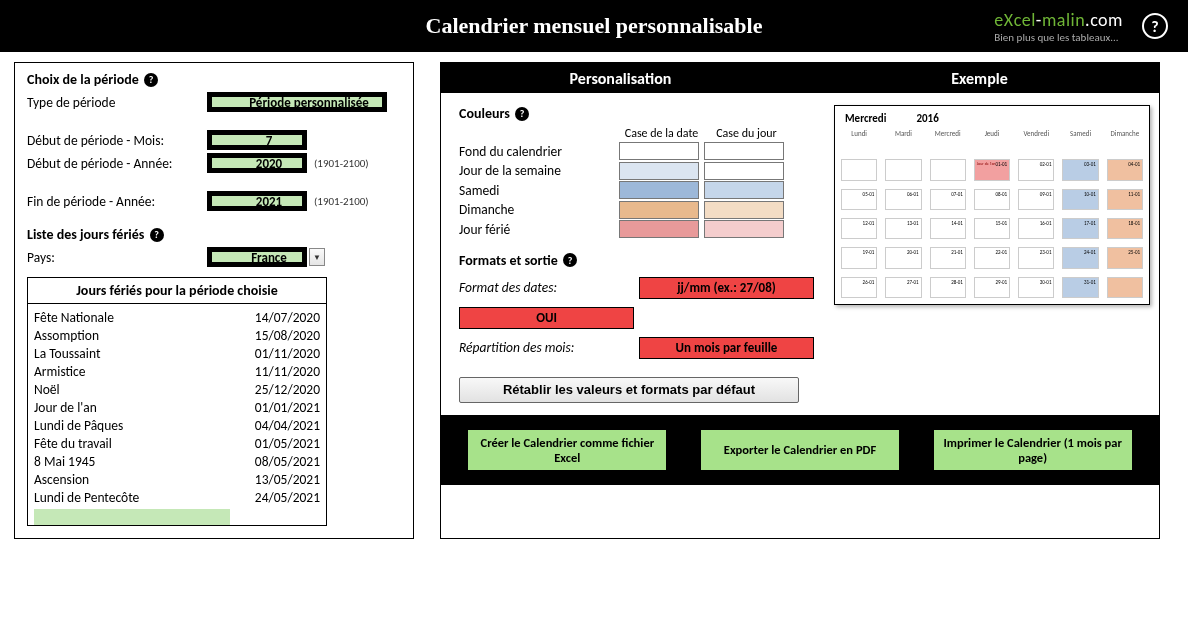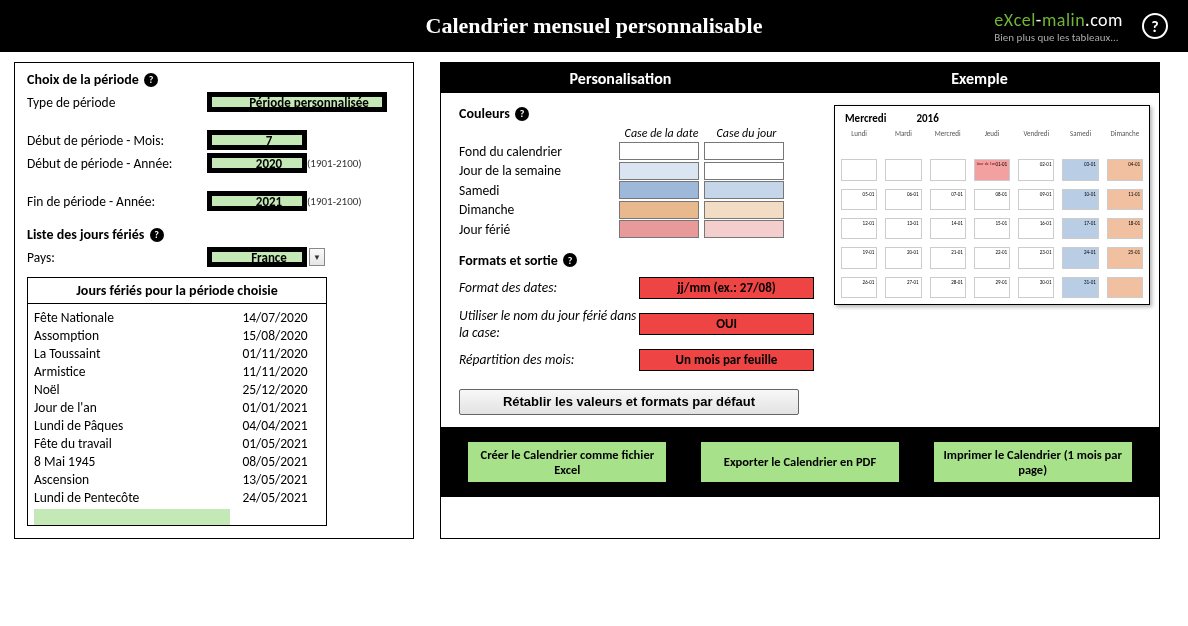--- a/index.html
+++ b/index.html
@@ -88,21 +88,21 @@
     border: 5px solid #000000;
     text-align: center;
     font-weight: bold;
     display: inline-flex;
     align-items: center; justify-content: center;
     height: 20px;
     padding-left: 24px;
   }
   .w100 { width: 100px; }
   .w180 { width: 180px; }
-  .hint { font-size: 11px; margin-left: 0; color: #333; }
+  .hint { font-size: 11px; margin-left: 7px; color: #333; }
   .sep { height: 12px; }
 
   .dropdown-wrap { position: relative; display: inline-block; }
   .dd-arrow {
     position: absolute; right: -18px; top: 1px;
     width: 16px; height: 18px;
     border: 1px solid #888;
     background: linear-gradient(#fafafa,#e5e5e5);
     display:flex; align-items:center; justify-content:center;
     font-size: 8px; color: #333; cursor:pointer;
@@ -116,21 +116,21 @@
   .holiday-title {
     text-align: center;
     font-weight: bold;
     padding: 4px 0;
     border-bottom: 1px solid #000;
     font-size: 14px;
   }
   .holiday-list { padding: 4px 6px 0 6px; }
   .hrow { display: flex; font-size: 13.5px; padding: 0.5px 0; }
   .hname { flex: 1; }
-  .hdate { width: 90px; text-align: center; }
+  .hdate { width: 90px; text-align: right; }
   .hgreen { background: #c5e8b7; height: 16px; margin-top: 2px; }
 
   .right-columns {
     display: flex;
     padding: 12px 18px;
     gap: 20px;
   }
   .config-col { width: 360px; }
   .example-col { flex: 1; }
 
@@ -145,21 +145,21 @@
     font-weight: bold;
     font-size: 16px;
     display: flex;
     align-items: center;
     justify-content: center;
   }
 
   .color-row { display: flex; align-items: center; margin: 1.5px 0; font-size: 13.5px; }
   .color-lbl { width: 160px; }
   .color-hdr { display: flex; font-size: 12px; margin-bottom: 2px;}
-  .color-hdr span { width: 85px; text-align: center; font-style: italic; }
+  .color-hdr span { width: 85px; text-align: center; }
   .swatch {
     width: 80px; height: 18px;
     border: 1px solid #777;
     margin-right: 5px;
     cursor: pointer;
   }
 
   .green-wide {
     background: #ef4444;
     border: 1px solid #000;
@@ -379,21 +379,20 @@
         <div class="sep"></div>
         <div class="section-head">
           <span>Formats et sortie</span>
           <span class="qmark">?</span>
         </div>
         <div class="fmt-row">
           <span class="fmt-lbl">Format des dates:</span>
           <span class="green-wide">jj/mm (ex.: 27/08)</span>
         </div>
         <div class="fmt-row">
-          <span class="fmt-lbl">Utiliser le nom du jour férié dans la case:</span>
           <span class="green-wide">OUI</span>
         </div>
         <div class="fmt-row">
           <span class="fmt-lbl">Répartition des mois:</span>
           <span class="green-wide">Un mois par feuille</span>
         </div>
 
         <button class="restore-btn">Rétablir les valeurs et formats par défaut</button>
       </div>
 

